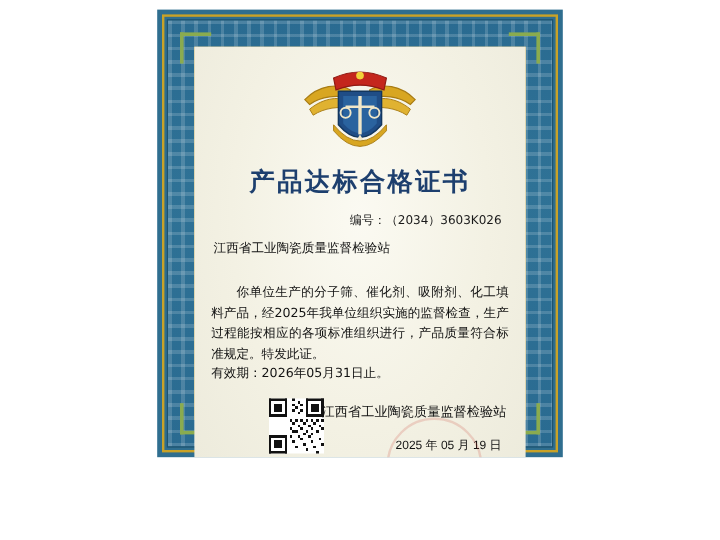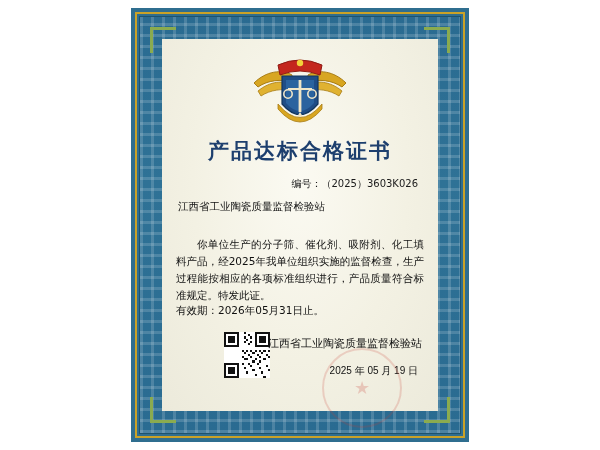--- a/index.html
+++ b/index.html
@@ -18,21 +18,21 @@
     height: 450px;
     background: #ffffff;
   }
 
   
   .cert {
     position: absolute;
     left: 131px;
     top: 8px;
     width: 338px;
-    height: 434px;
+    height: 373px;
     background: #2f6e8f;
     box-sizing: border-box;
     overflow: hidden;
   }
 
   
   .cert-goldline {
     position: absolute;
     left: 4px;
     top: 4px;
@@ -252,21 +252,21 @@
           <circle cx="40" cy="45" r="4.2" fill="none" stroke="#f0e6c8" stroke-width="1.6"></circle>
           <circle cx="64" cy="45" r="4.2" fill="none" stroke="#f0e6c8" stroke-width="1.6"></circle>
           <path d="M52 63 L49 68 L55 68 Z" fill="#f0e6c8"></path>
 
           <path d="M30 55 Q52 82 74 55 L74 60 Q52 86 30 60 Z" fill="#d8a621" stroke="#a87c14" stroke-width="0.8"></path>
         </svg>
       </div>
 
       <div class="title">产品达标合格证书</div>
 
-      <div class="code-line">编号：（2025）3603K026</div>
+      <div class="code-line">编号：（2034）3603K026</div>
 
       <div class="org-line">江西省工业陶瓷质量监督检验站</div>
 
       <div class="body-text">你单位生产的分子筛、催化剂、吸附剂、化工填料产品，经2025年我单位组织实施的监督检查，生产过程能按相应的各项标准组织进行，产品质量符合标准规定。特发此证。</div>
 
       <div class="valid-line">有效期：2026年05月31日止。</div>
 
       <div class="footer">
         <svg class="qr" viewBox="0 0 21 21" shape-rendering="crispEdges">
           <rect width="21" height="21" fill="#ffffff"></rect>

